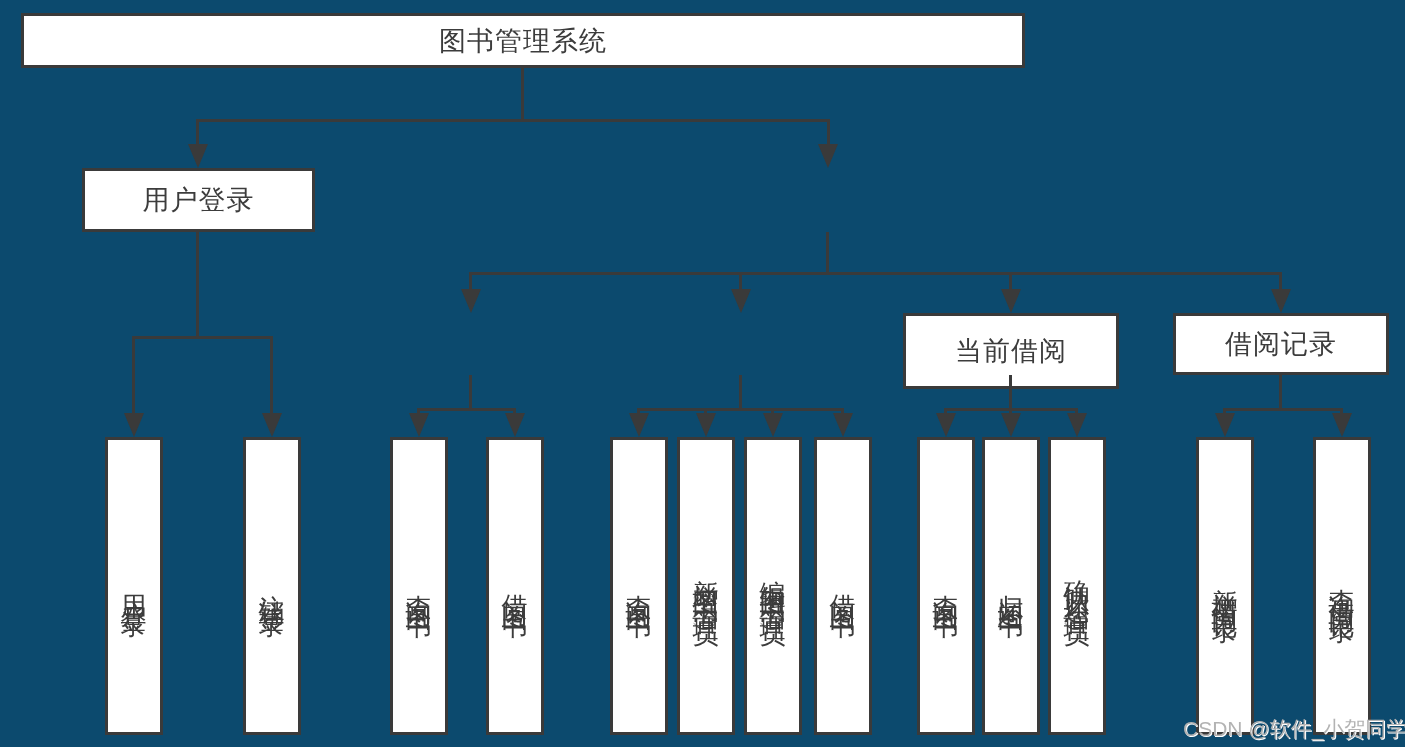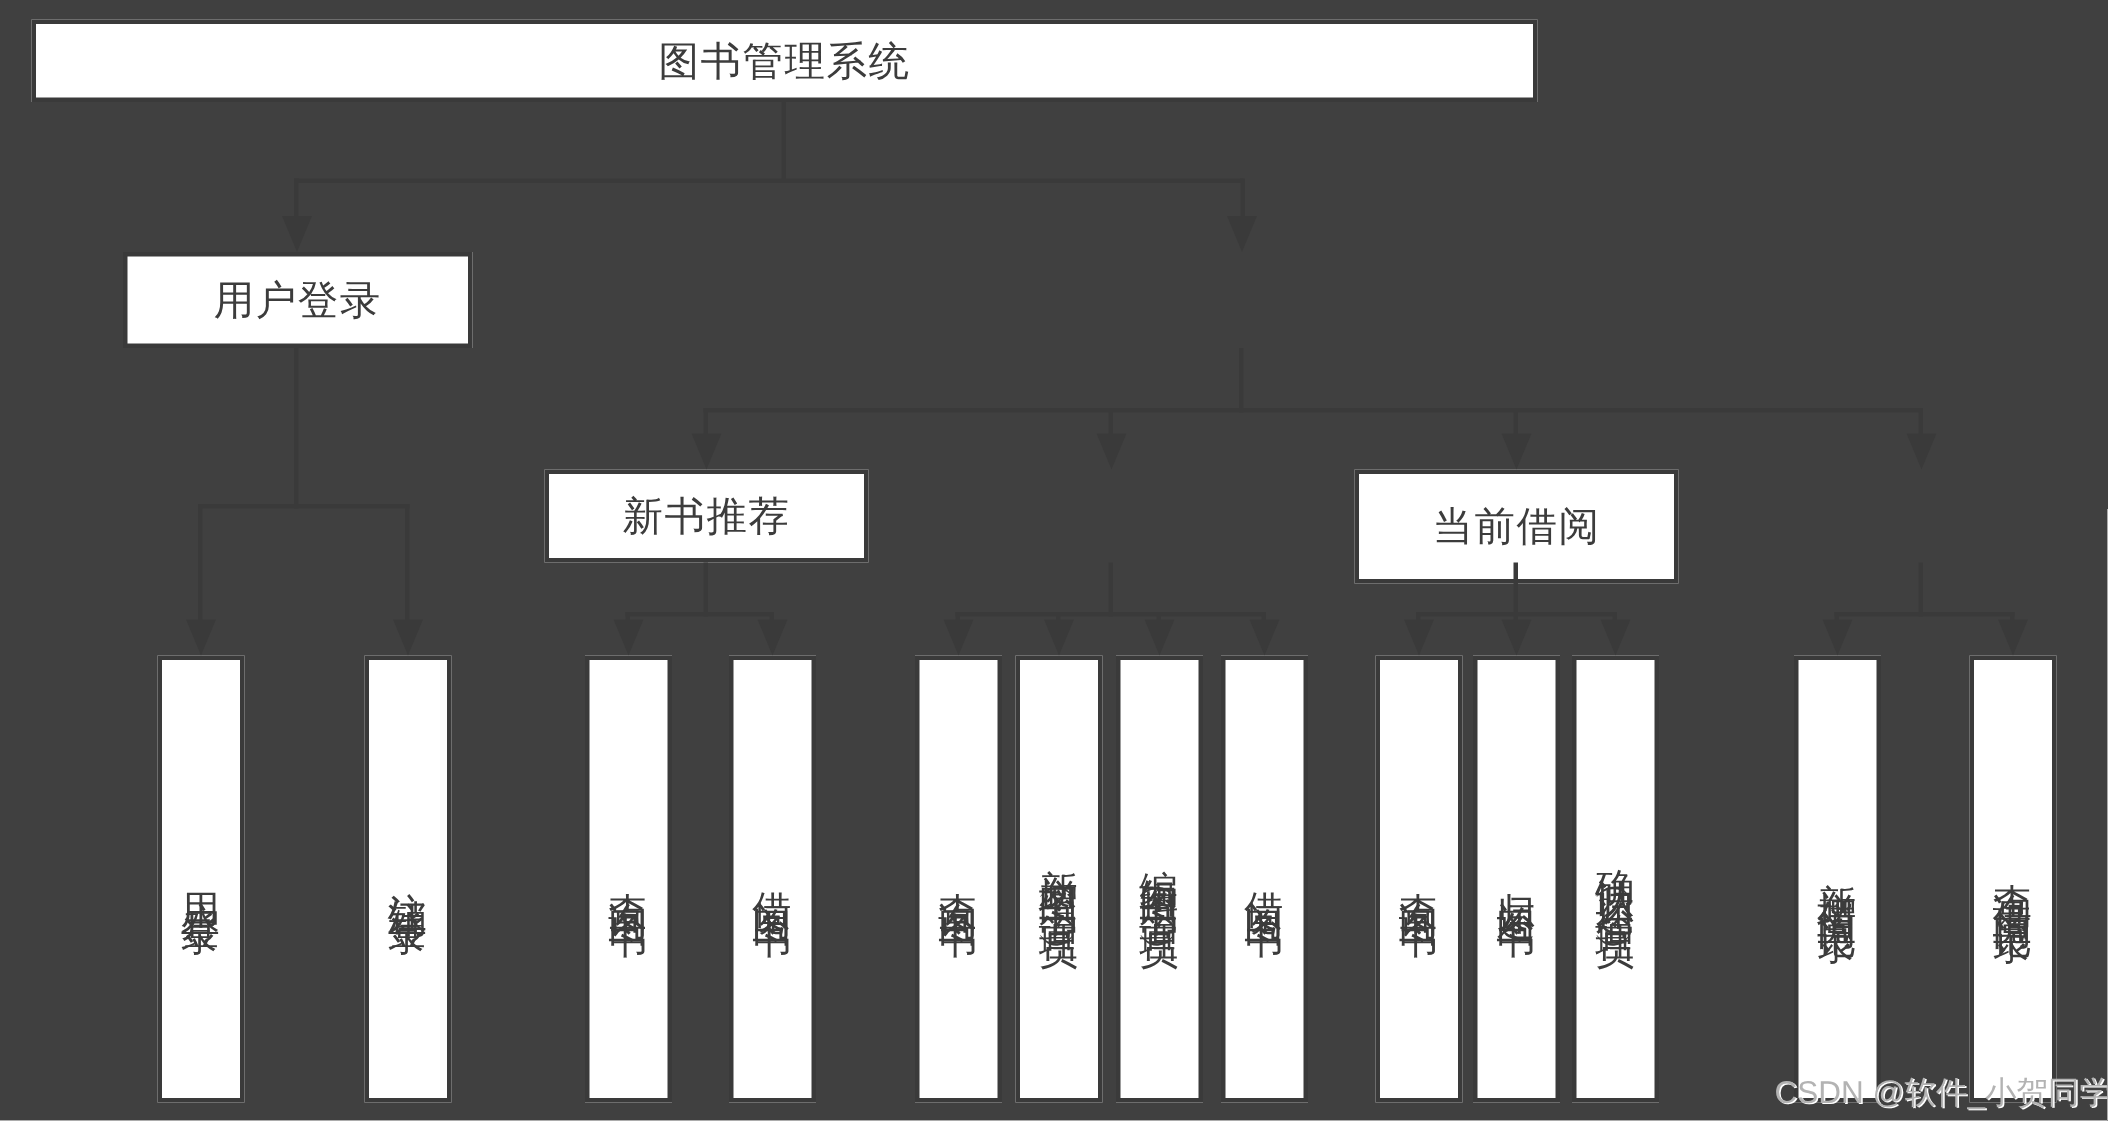--- a/index.html
+++ b/index.html
@@ -1,17 +1,17 @@
 <!DOCTYPE html>
 <html><head>
 <meta charset="utf-8">
 <style>
   html,body{margin:0;padding:0;background:#ffffff;}
   #stage{
-    position:relative;width:1405px;height:747px;background:#404040;overflow:hidden;
+    position:relative;width:1405px;height:747px;background:#0c4a6e;overflow:hidden;
     font-family:"Liberation Sans",sans-serif;color:#3c3c3c;
   }
   .box{
     position:absolute;box-sizing:border-box;background:#ffffff;
     border:3px solid #3a3a3a;display:flex;align-items:center;justify-content:center;
   }
   .box.h .lbl{font-size:27px;letter-spacing:1px;white-space:nowrap;}
   .box.v{width:58px;height:298px;}
   .box.v .vlbl{
     writing-mode:vertical-rl;text-orientation:mixed;
@@ -36,29 +36,29 @@
 
   <div class="box h" style="left:21px;top:13px;width:1004px;height:55px">
     <span class="lbl">图书管理系统</span>
   </div>
 
   <div class="box h" style="left:82px;top:168px;width:233px;height:64px">
     <span class="lbl">用户登录</span>
   </div>
 
 
-  <div class="box h" style="left:363px;top:313px;width:216px;height:62px">
-    <span class="lbl">新书推荐</span>
-  </div>
 
 
   <div class="box h" style="left:903px;top:313px;width:216px;height:76px">
     <span class="lbl">当前借阅</span>
   </div>
 
+  <div class="box h" style="left:1173px;top:313px;width:216px;height:62px">
+    <span class="lbl">借阅记录</span>
+  </div>
 
   <div class="box v" style="left:105px;top:437px">
     <span class="vlbl">用户登录</span>
   </div>
   <div class="box v" style="left:243px;top:437px">
     <span class="vlbl">注销登录</span>
   </div>
 
   <div class="box v" style="left:390px;top:437px">
     <span class="vlbl">查询图书</span>

